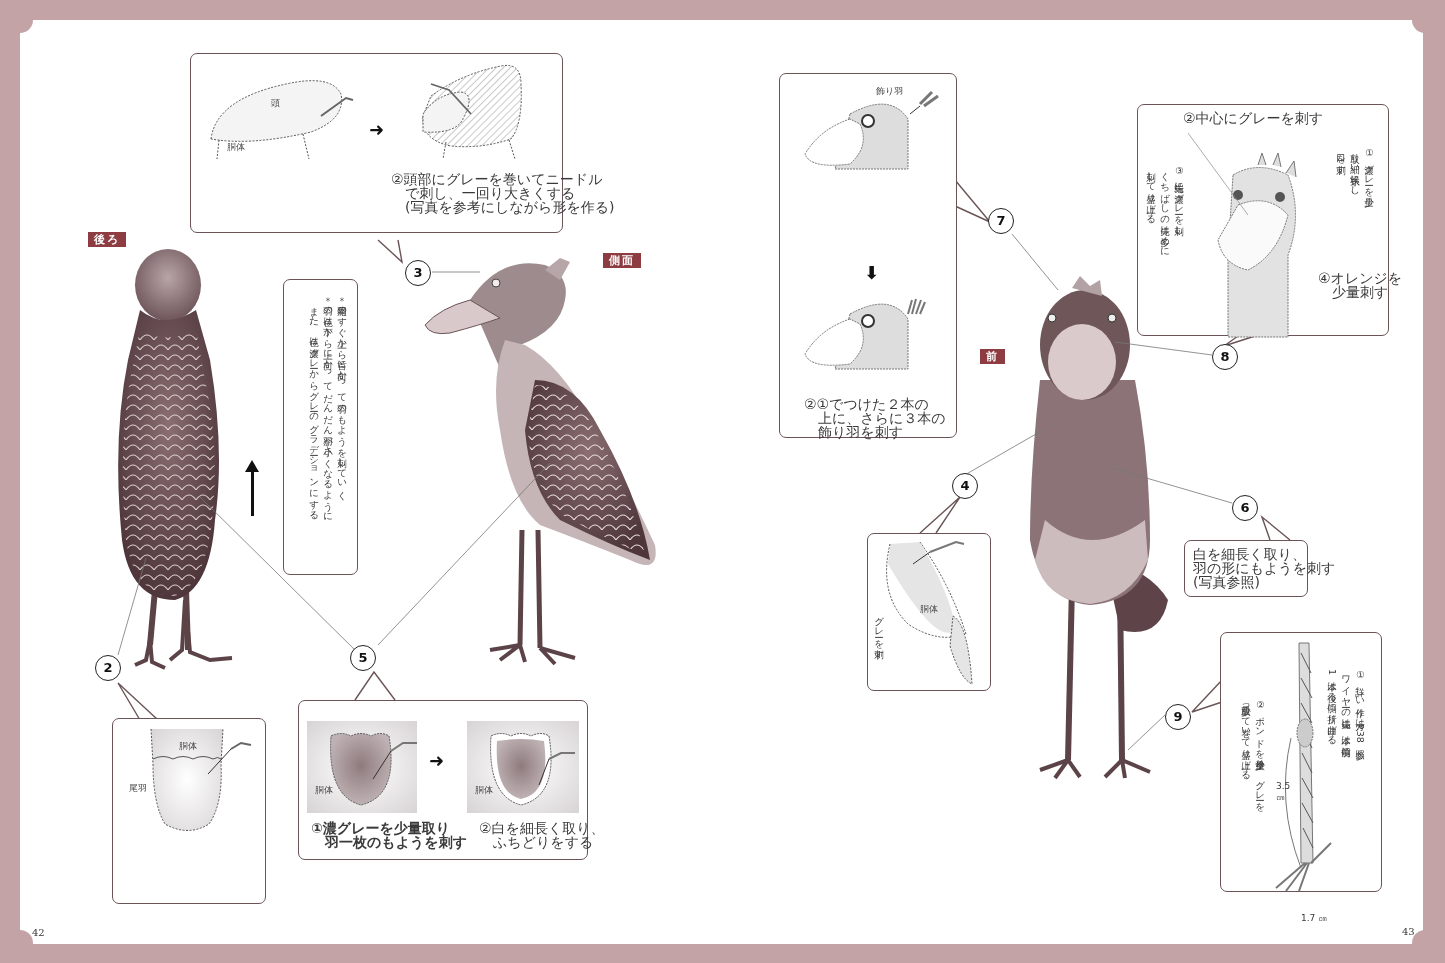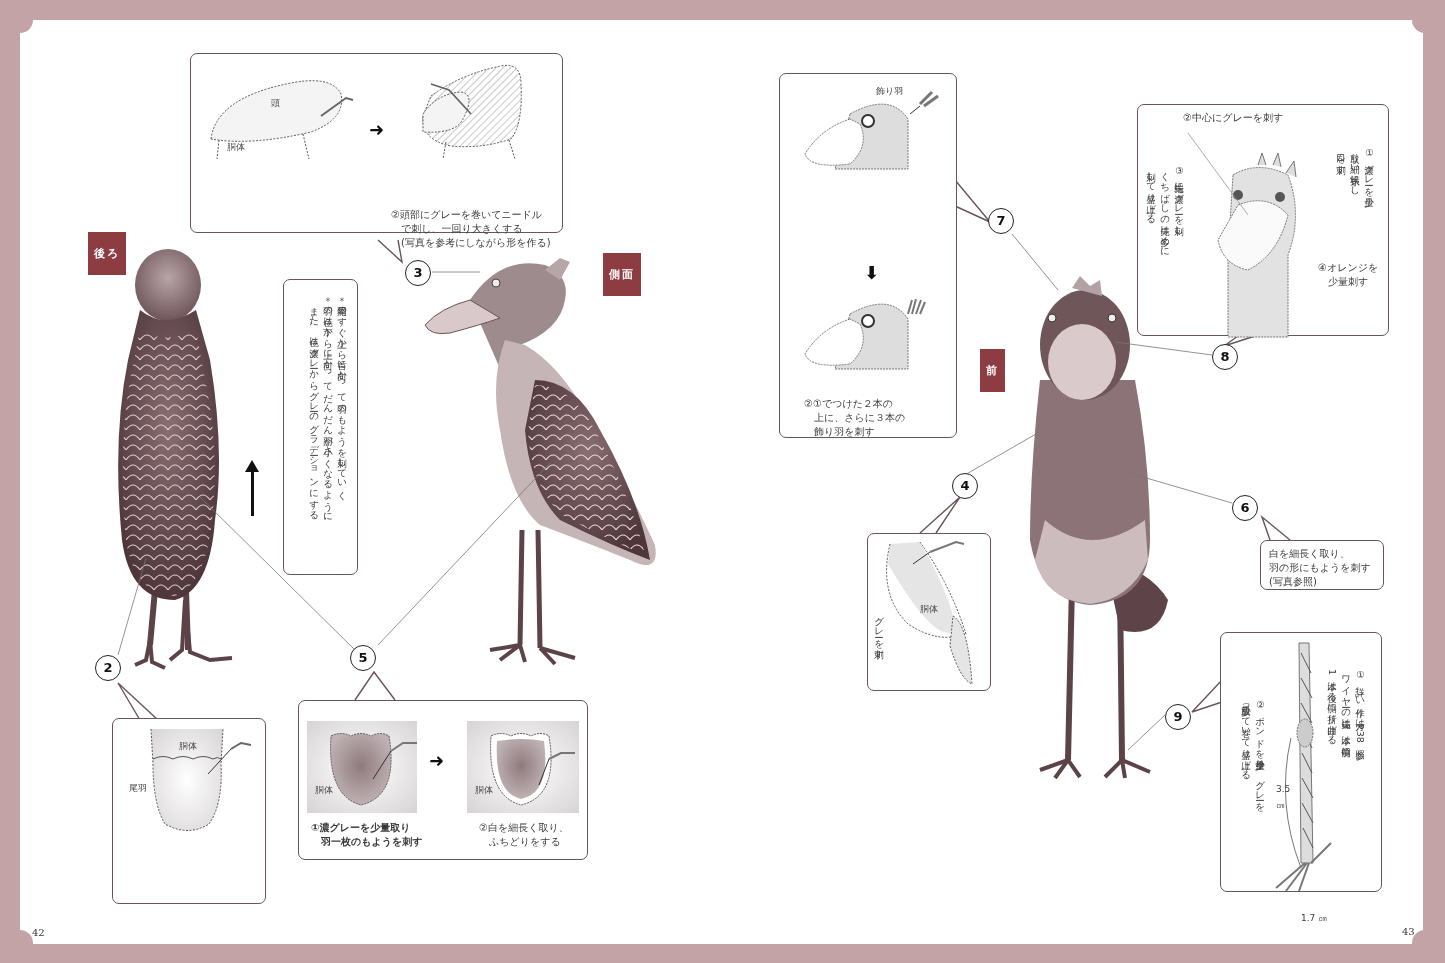--- a/index.html
+++ b/index.html
@@ -3,24 +3,24 @@
 <meta charset="utf-8">
 <style>
   html,body{margin:0;padding:0;}
   body{width:1445px;height:963px;background:#c4a3a7;position:relative;overflow:hidden;font-family:"DejaVu Sans",sans-serif;color:#333;}
   .page{position:absolute;background:#fff;}
   #page-left{left:20px;top:20px;width:703px;height:924px;}
   #page-right{left:723px;top:20px;width:700px;height:924px;}
   .notch{position:absolute;width:26px;height:26px;border-radius:50%;background:#c4a3a7;}
   .pno{position:absolute;font-family:"DejaVu Serif",serif;font-size:10px;color:#333;}
   .box{position:absolute;border:1.4px solid #6b5456;border-radius:7px;background:#fff;box-sizing:border-box;}
-  .cap{position:absolute;font-size:10px;line-height:14px;color:#3a3a3a;white-space:pre;}
+  .cap{position:absolute;font-size:14px;line-height:14px;color:#3a3a3a;white-space:pre;}
   .vert{position:absolute;writing-mode:vertical-rl;font-size:9.5px;line-height:14px;color:#3a3a3a;white-space:pre;}
   .num{position:absolute;width:24px;height:24px;border:1.6px solid #222;border-radius:50%;background:#fff;font-weight:bold;font-size:13px;text-align:center;line-height:24px;color:#111;box-sizing:content-box;}
-  .tag{position:absolute;background:#8d3c42;color:#fff;font-size:11px;font-weight:bold;padding:14px 6px;letter-spacing:2px;}
+  .tag{position:absolute;background:#8d3c42;color:#fff;font-size:11px;font-weight:bold;padding:0 6px;letter-spacing:2px;}
   .lbl{font-size:9px;fill:#444;font-family:"DejaVu Sans",sans-serif;}
   svg{position:absolute;left:0;top:0;overflow:visible;}
 </style>
 </head>
 <body>
 
 <div class="page" id="page-left"></div>
 <div class="notch" style="left:7px;top:7px;"></div>
 <div class="notch" style="left:7px;top:930px;"></div>
 <div class="pno" style="left:32px;top:927px;">42</div>
@@ -130,21 +130,21 @@
     <path d="M130 62 L155 44 L162 46" stroke="#666" stroke-width="2" fill="none"></path>
     <text x="80" y="52" class="lbl">頭</text>
     <text x="36" y="96" class="lbl">胴体</text>
     <text x="178" y="82" font-size="18" font-weight="bold" fill="#111">➜</text>
     <path d="M240 42 Q270 20 310 12 Q330 8 330 30 Q332 70 320 85 Q290 95 260 92 Q230 86 232 62 Z" fill="url(#hatch)" stroke="#555" stroke-dasharray="2,1.5"></path>
     <path d="M232 60 Q245 40 270 38 Q285 40 272 65 Q265 80 232 78 Z" fill="#f4f4f4" stroke="#555" stroke-dasharray="2,1.5"></path>
     <path d="M240 30 L258 36 L280 60" stroke="#666" stroke-width="1.8" fill="none"></path>
     <line x1="255" y1="88" x2="252" y2="105" stroke="#555" stroke-dasharray="2,1.5"></line>
     <line x1="318" y1="86" x2="324" y2="105" stroke="#555" stroke-dasharray="2,1.5"></line>
   </svg>
-  <div class="cap" style="left:200px;top:118px;margin-top:36px;">②頭部にグレーを巻いてニードル
+  <div class="cap" style="left:200px;top:118px;">②頭部にグレーを巻いてニードル
 　で刺し、一回り大きくする
 　(写真を参考にしながら形を作る)</div>
 </div>
 
 <div class="box" style="left:283px;top:279px;width:75px;height:296px;">
   <div class="vert" style="right:8px;top:10px;height:280px;">＊尾羽のすぐ上から首に向かって羽のもようを刺していく
 ＊羽の色は下から上に向かってだんだん羽が小さくなるように、
 　また、色は濃グレーからグレーのグラデーションにする</div>
 </div>
 <div style="position:absolute;left:251px;top:470px;width:3px;height:46px;background:#111;"></div>
@@ -210,56 +210,56 @@
     <circle cx="142" cy="92" r="5" fill="#555"></circle>
     <line x1="50" y1="28" x2="110" y2="110" stroke="#888" stroke-width="0.7"></line>
   </svg>
   <div class="cap" style="left:45px;top:6px;">②中心にグレーを刺す</div>
   <div class="vert" style="left:196px;top:42px;height:160px;">①濃グレーを少量
 取り細い糸状にし、
 口を刺す</div>
   <div class="vert" style="left:6px;top:60px;height:165px;">③先端に濃グレーを刺し、
 くちばしの先は多めに
 刺して盛り上げる</div>
-  <div class="cap" style="left:180px;top:156px;">④オレンジを
+  <div class="cap" style="left:180px;top:166px;">④オレンジを
 　少量刺す</div>
 </div>
 
 <div class="box" style="left:867px;top:533px;width:124px;height:158px;">
   <svg width="124" height="158">
     <path d="M22 10 L52 8 Q82 60 88 95 Q70 115 20 30 Z" fill="#e5e5e5"></path>
     <path d="M22 10 Q10 60 40 90 Q70 110 98 100 Q82 50 52 8" fill="none" stroke="#555" stroke-dasharray="2,1.5"></path>
     <path d="M85 82 Q100 90 104 150 Q92 145 82 112 Z" fill="#e5e5e5" stroke="#555" stroke-dasharray="2,1.5"></path>
     <path d="M62 18 L88 8 L96 10" stroke="#777" stroke-width="2" fill="none"></path>
     <line x1="62" y1="18" x2="45" y2="30" stroke="#333"></line>
     <text x="52" y="78" class="lbl">胴体</text>
   </svg>
   <div class="vert" style="left:4px;top:76px;height:80px;">グレーを刺す</div>
 </div>
 
-<div class="box" style="left:1260px;top:540px;width:124px;height:50px;">
+<div class="box" style="left:1184px;top:540px;width:124px;height:57px;">
   <div class="cap" style="left:8px;top:6px;">白を細長く取り、
 羽の形にもようを刺す
 (写真参照)</div>
 </div>
 
 <div class="box" style="left:1220px;top:632px;width:162px;height:260px;">
   <svg width="162" height="260">
     <path d="M78 10 L88 10 L92 230 L80 230 Z" fill="#ddd" stroke="#777"></path>
     <path d="M80 20 L90 40 M80 45 L91 65 M80 70 L91 90 M81 95 L91 115 M81 120 L91 140 M81 145 L92 165 M81 170 L92 190 M82 195 L92 215" stroke="#555"></path>
     <ellipse cx="84" cy="100" rx="8" ry="14" fill="#ccc" stroke="#777" stroke-dasharray="2,1"></ellipse>
     <path d="M84 230 L55 255 M86 230 L65 258 M88 230 L78 258 M90 230 L110 210" stroke="#777" stroke-width="2"></path>
     <path d="M70 105 Q55 170 80 235" stroke="#777" fill="none"></path>
   </svg>
   <div class="vert" style="left:104px;top:36px;height:200px;">①詳しい作り方はP.38参照
 ワイヤーの先は3本は前側に、
 1本は後ろ側に折り曲げる</div>
   <div class="vert" style="left:18px;top:66px;height:160px;">②ボンドを少量塗り、グレーを
 少量取って巻いて盛り上げる</div>
-  <div class="cap" style="left:55px;top:148px;font-size:9px;line-height:16px;text-align:left;">3.5
+  <div class="cap" style="left:55px;top:148px;font-size:9px;line-height:11px;text-align:left;">3.5
 ㎝</div>
   <div class="cap" style="left:80px;top:236px;font-size:9px;margin-top:42px;">1.7 ㎝</div>
 </div>
 
 <div class="num" style="left:95px;top:655px;">2</div>
 <div class="num" style="left:405px;top:260px;">3</div>
 <div class="num" style="left:952px;top:473px;">4</div>
 <div class="num" style="left:350px;top:645px;">5</div>
 <div class="num" style="left:1232px;top:495px;">6</div>
 <div class="num" style="left:988px;top:208px;">7</div>

